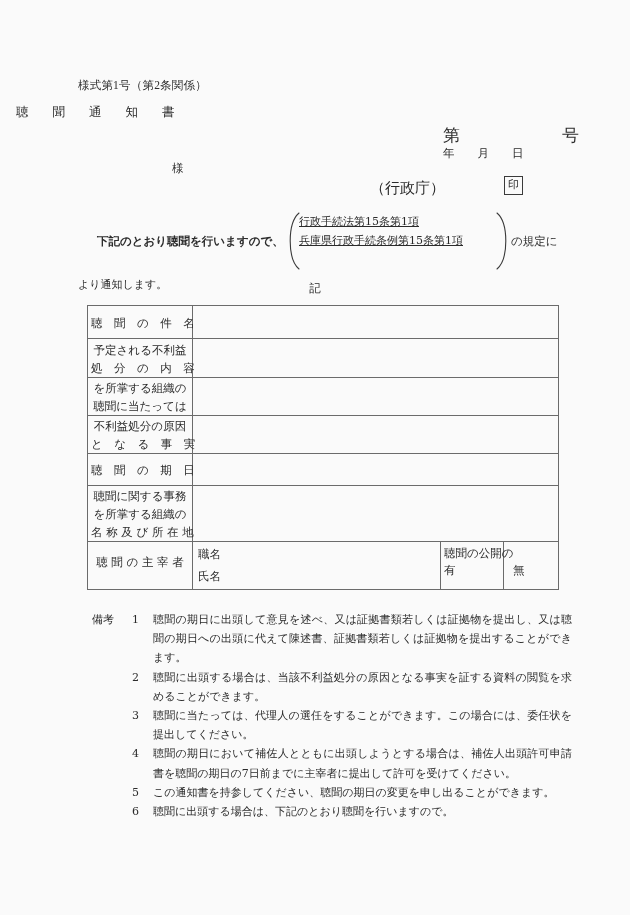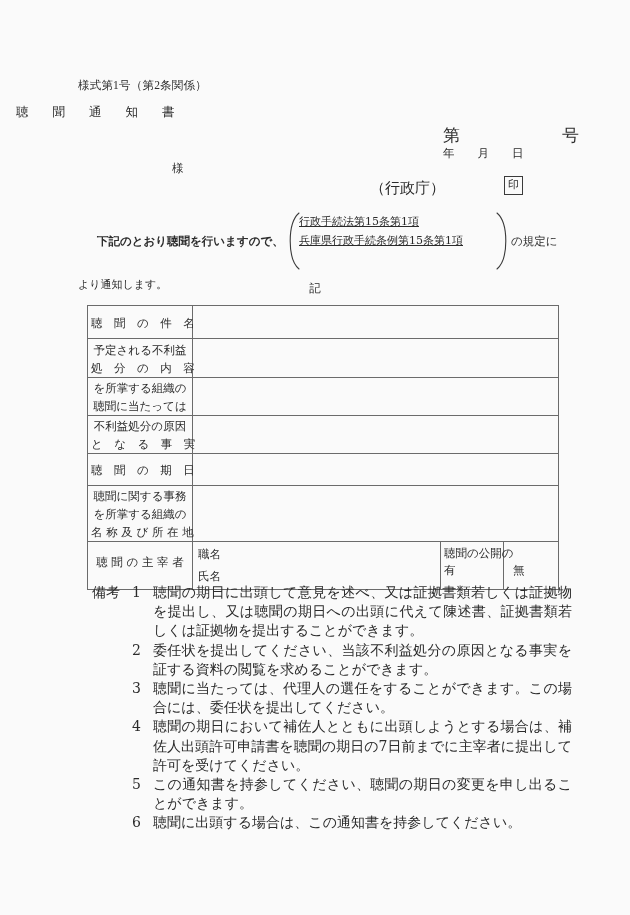--- a/index.html
+++ b/index.html
@@ -161,23 +161,23 @@
   .sub-lbl {
     width: 63px;
     text-align: left;
   }
   .sub-lbl .ln { display: block; line-height: 17px; white-space: pre; }
 
   
   .remarks {
     position: absolute;
     left: 92px;
-    top: 583px;
+    top: 610px;
     width: 480px;
-    font-size: 14px;
+    font-size: 11px;
   }
   .remarks-label {
     position: absolute;
     left: 0; top: 0;
     white-space: pre;
     line-height: 19.2px;
   }
   .remarks-list {
     position: relative;
     margin-left: 40px;
@@ -330,34 +330,34 @@
 
   <div class="remarks">
     <div class="remarks-label">備考</div>
     <div class="remarks-list">
       <div class="ritem">
         <span class="rnum">1</span>
         <span class="rtext">聴聞の期日に出頭して意見を述べ、又は証拠書類若しくは証拠物を提出し、又は聴聞の期日への出頭に代えて陳述書、証拠書類若しくは証拠物を提出することができます。</span>
       </div>
       <div class="ritem">
         <span class="rnum">2</span>
-        <span class="rtext">委任状を提出してください、当該不利益処分の原因となる事実を証する資料の閲覧を求めることができます。</span>
+        <span class="rtext">聴聞に出頭する場合は、当該不利益処分の原因となる事実を証する資料の閲覧を求めることができます。</span>
       </div>
       <div class="ritem">
         <span class="rnum">3</span>
         <span class="rtext">聴聞に当たっては、代理人の選任をすることができます。この場合には、委任状を提出してください。</span>
       </div>
       <div class="ritem">
         <span class="rnum">4</span>
         <span class="rtext">聴聞の期日において補佐人とともに出頭しようとする場合は、補佐人出頭許可申請書を聴聞の期日の7日前までに主宰者に提出して許可を受けてください。</span>
       </div>
       <div class="ritem">
         <span class="rnum">5</span>
         <span class="rtext">この通知書を持参してください、聴聞の期日の変更を申し出ることができます。</span>
       </div>
       <div class="ritem">
         <span class="rnum">6</span>
-        <span class="rtext">聴聞に出頭する場合は、この通知書を持参してください。</span>
+        <span class="rtext">聴聞に出頭する場合は、下記のとおり聴聞を行いますので。</span>
       </div>
     </div>
   </div>
 
 </div>
 
 </body></html>

